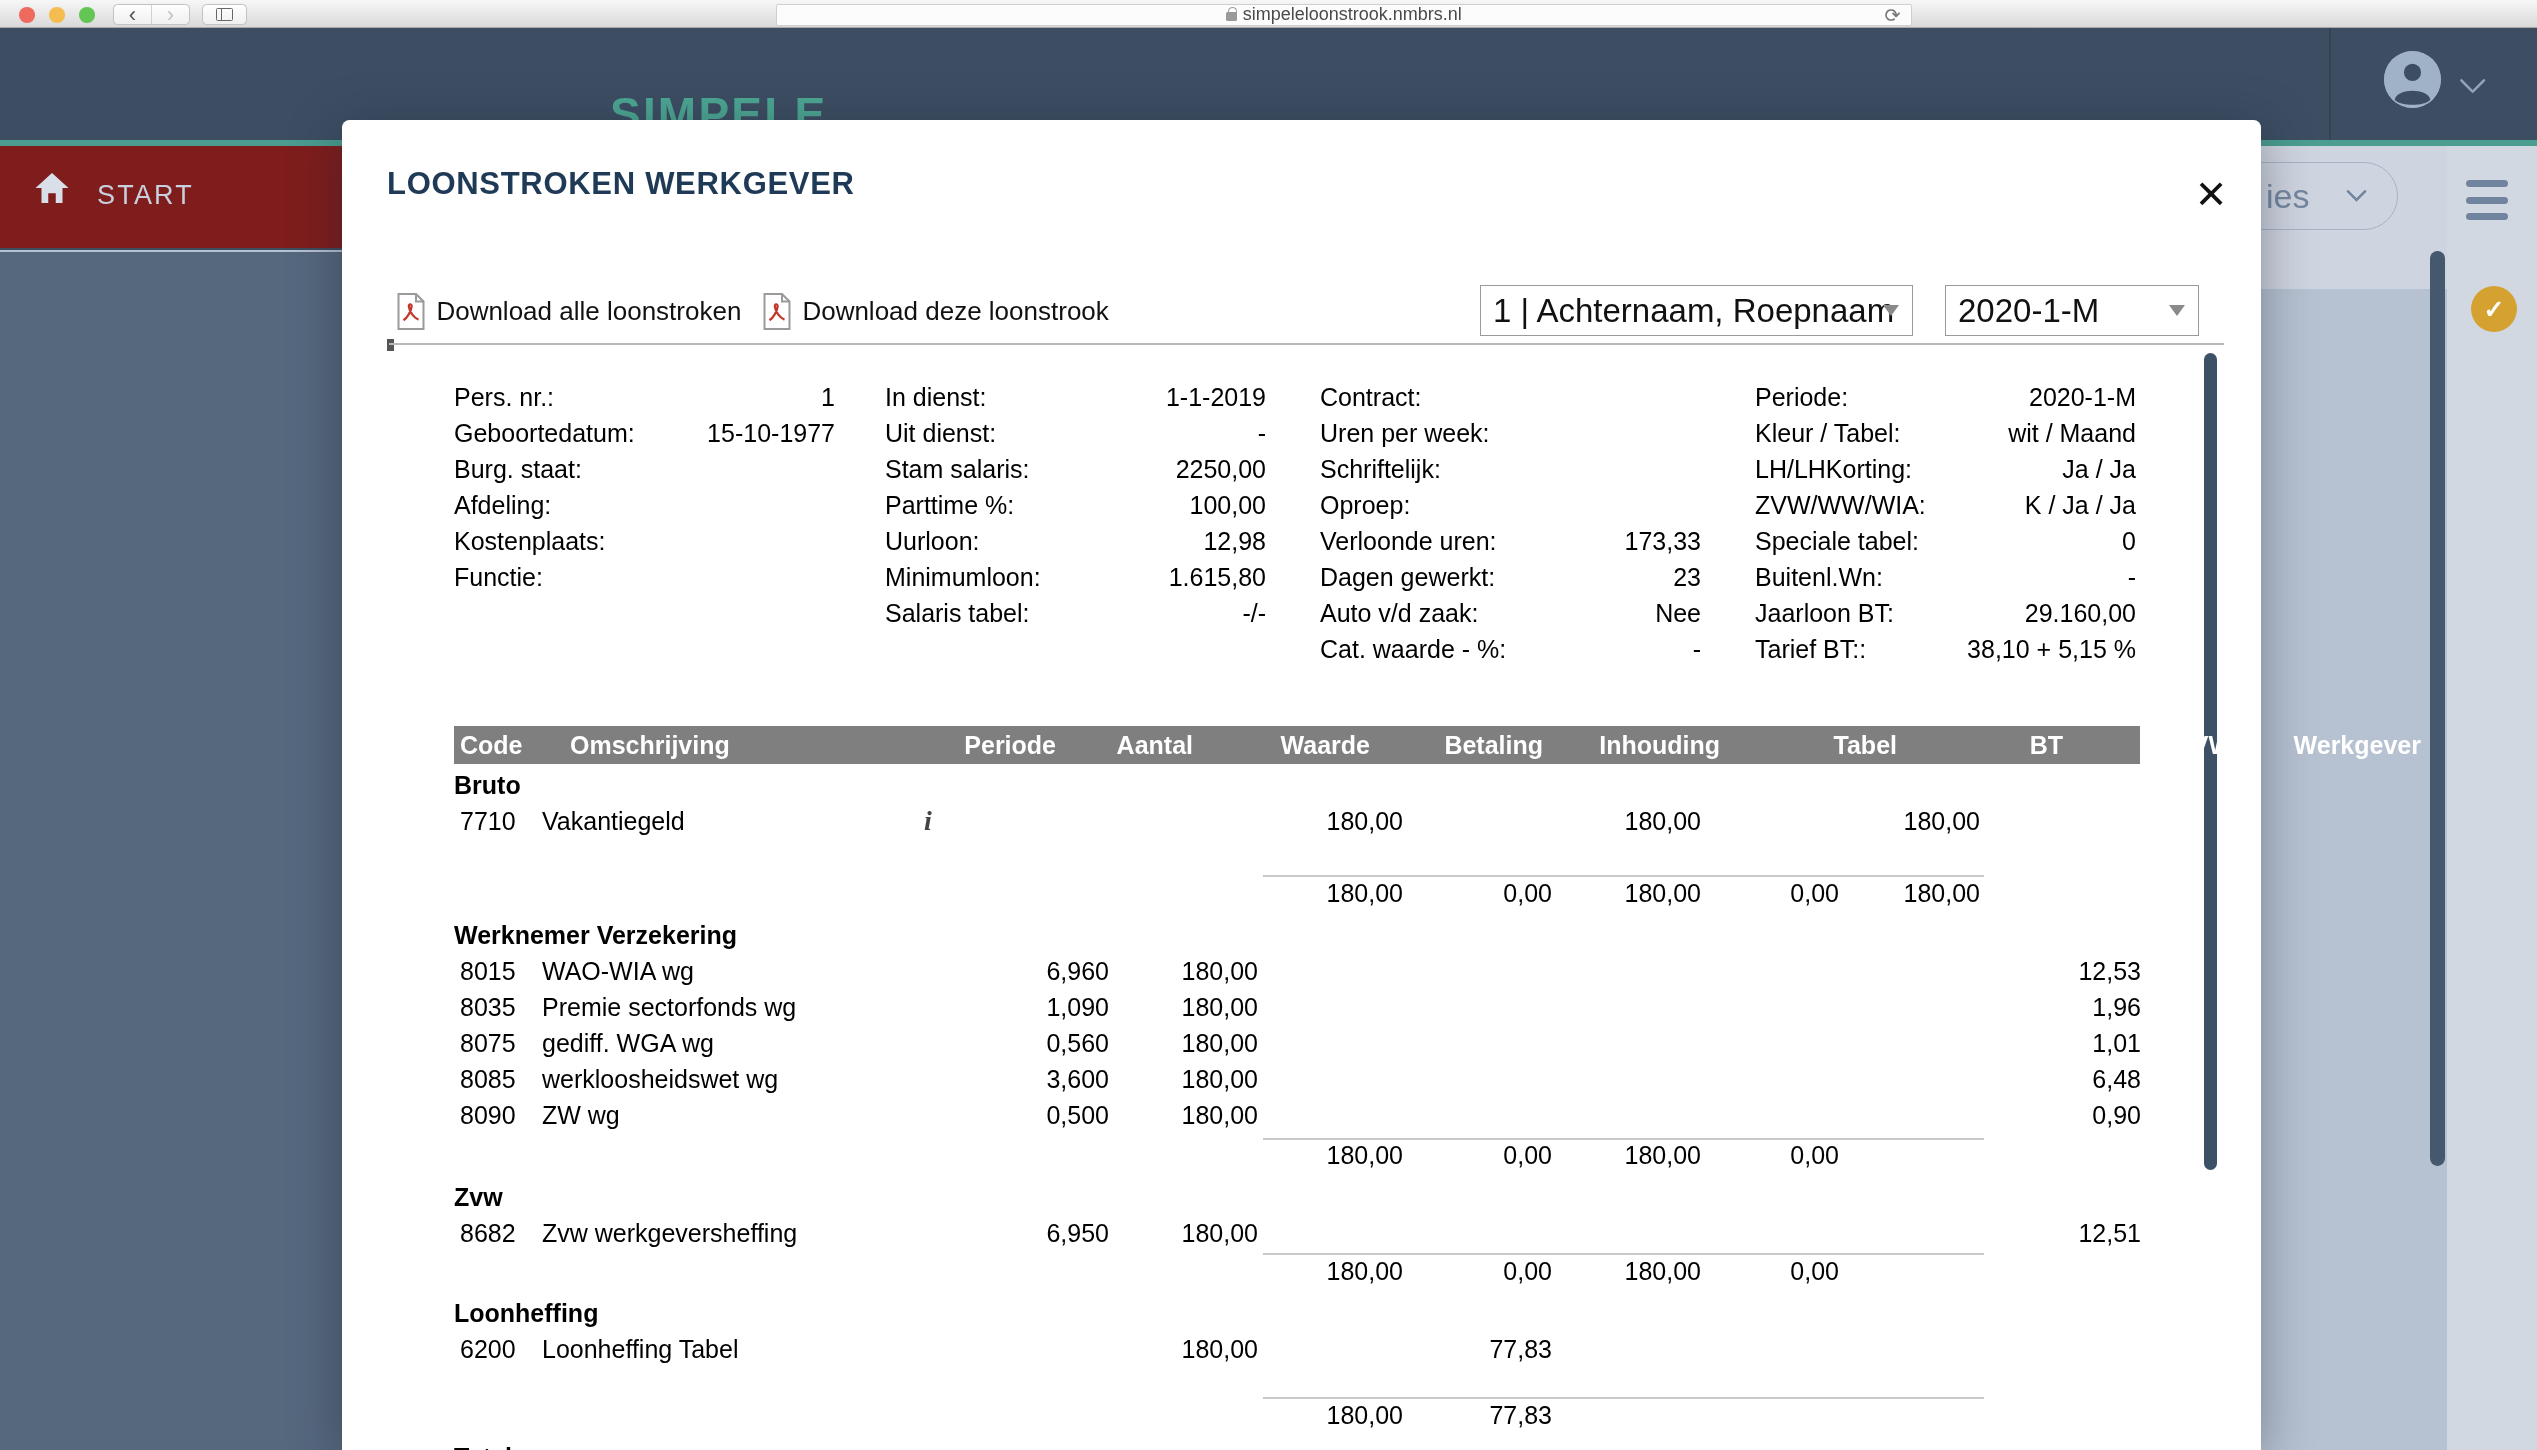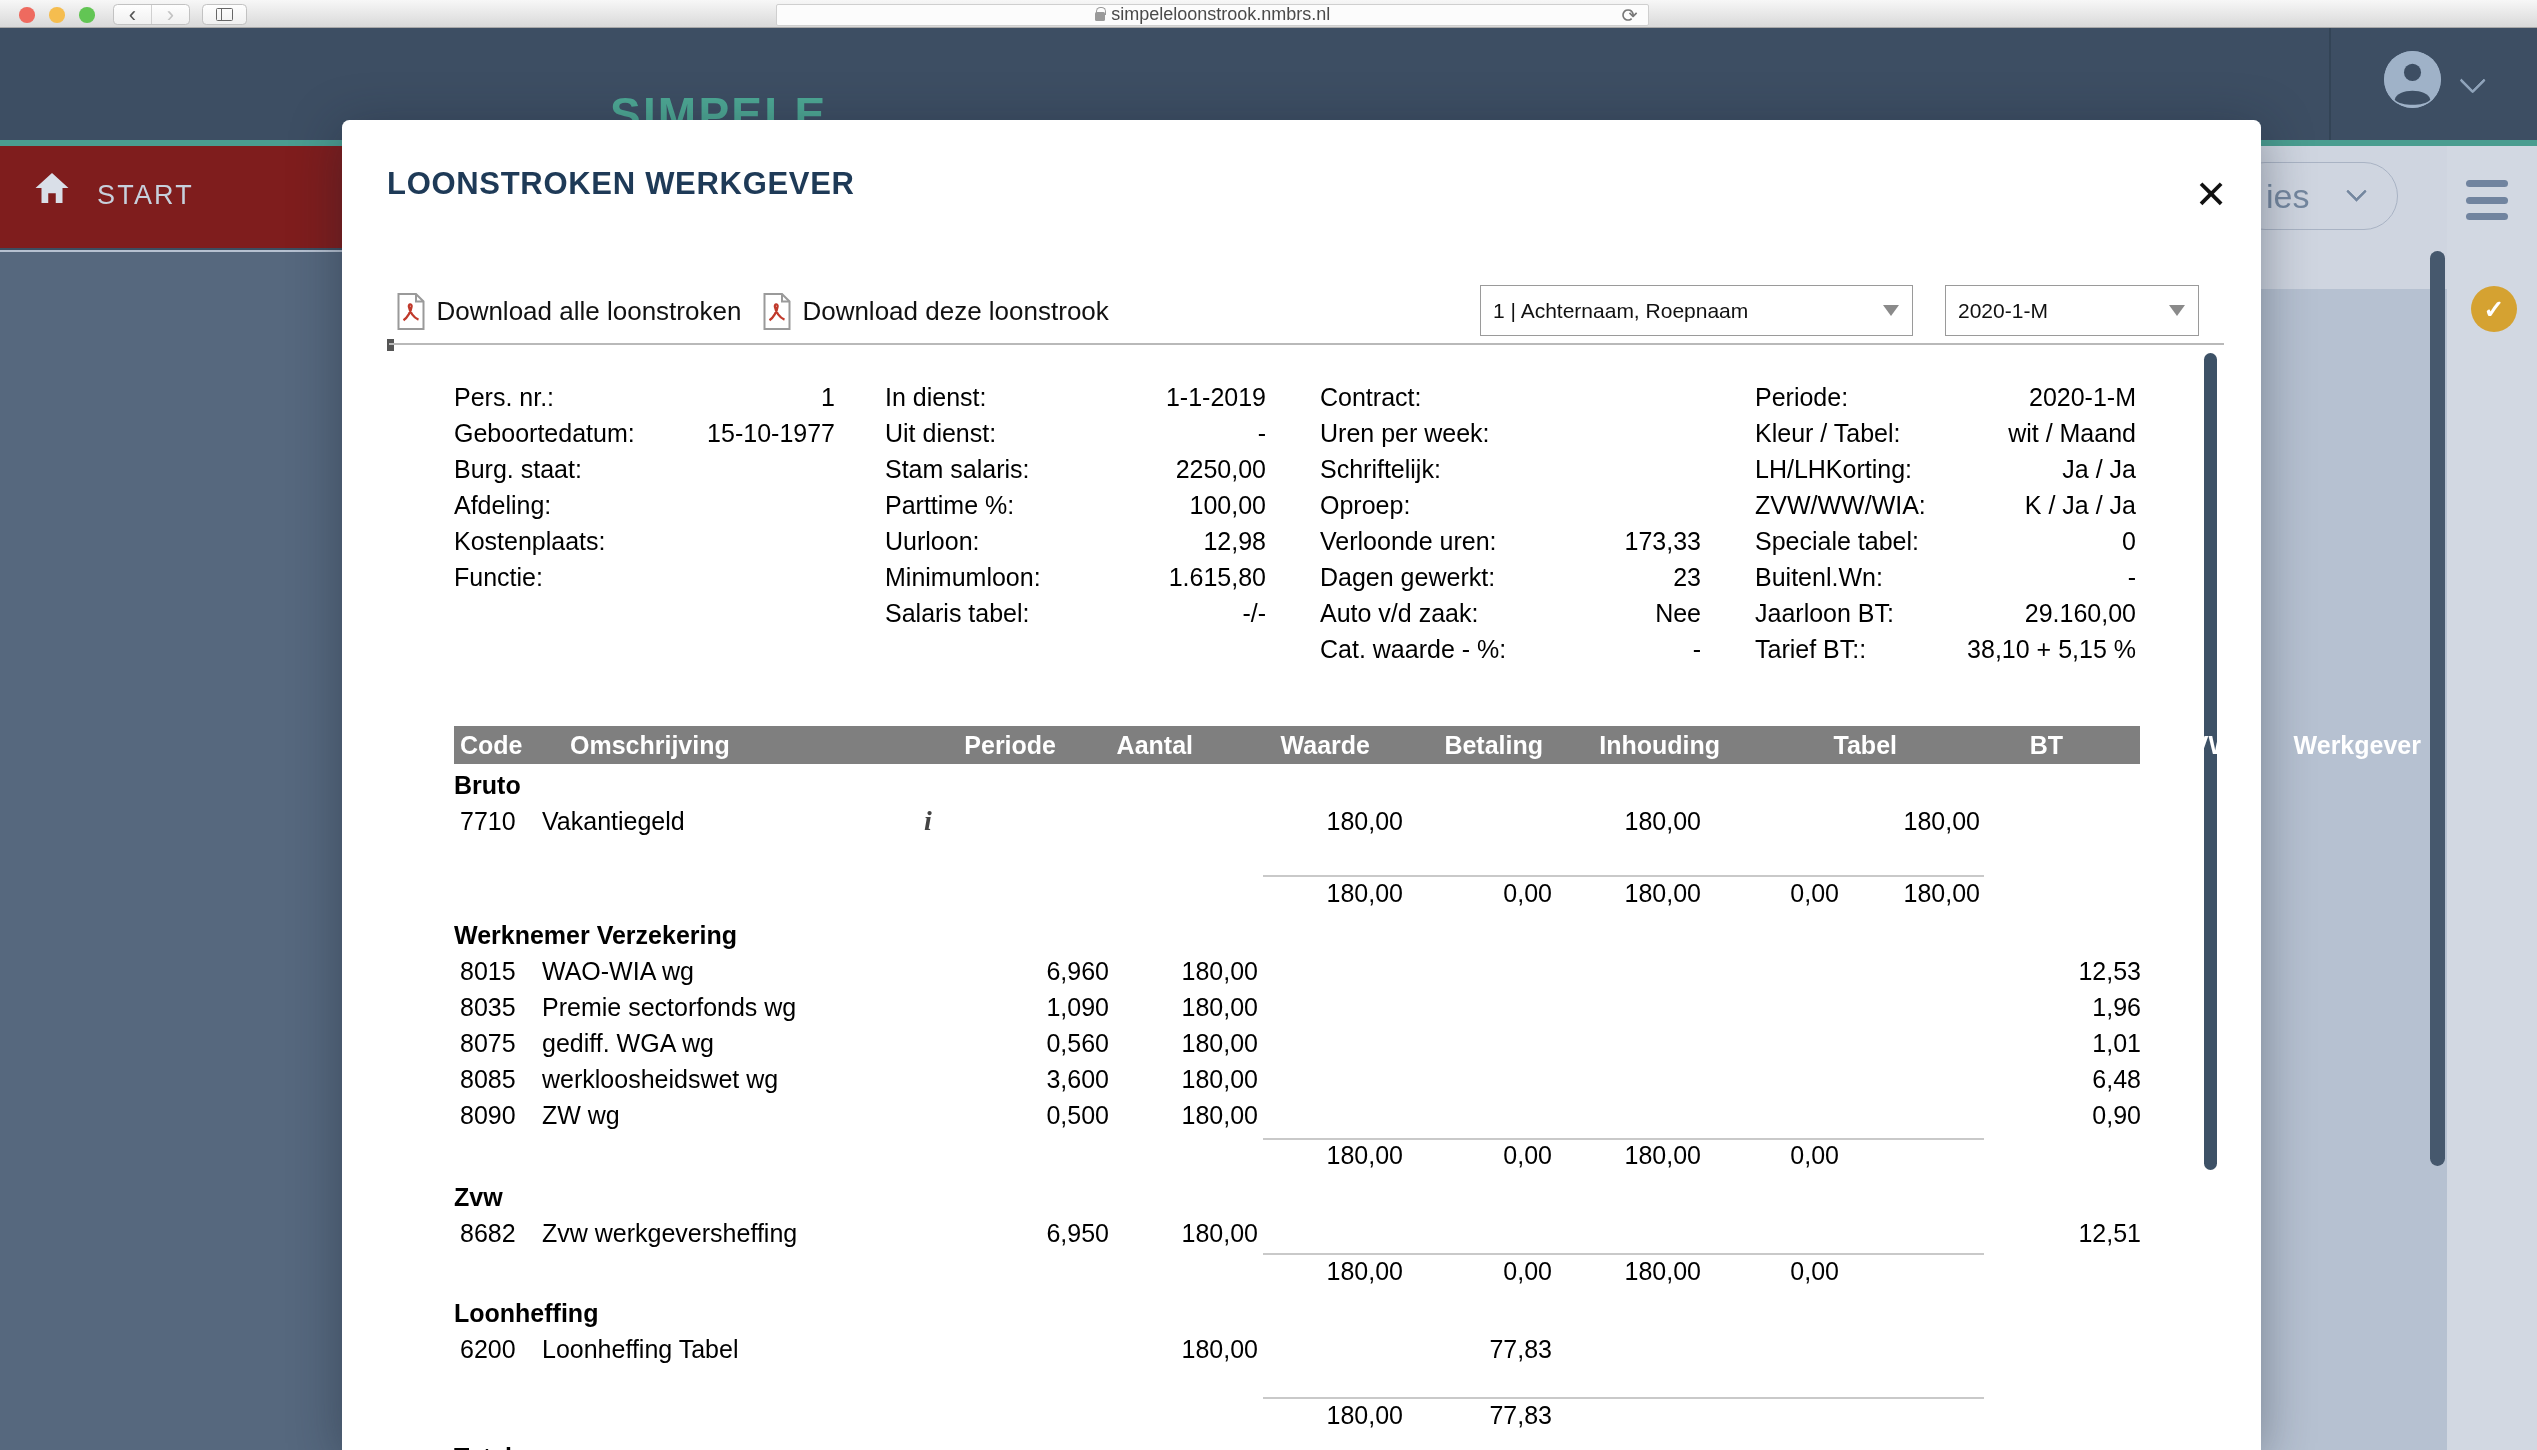--- a/index.html
+++ b/index.html
@@ -28,21 +28,21 @@
   .navgroup .half:first-child { border-right:0.7px solid #d0d0d0; color:#555; }
   .navgroup .half:last-child { color:#c3c3c3; }
   .sidebtn {
     position:absolute; left:202px; top:3.7px; width:45px; height:21.6px;
     background:linear-gradient(#fefefe,#f0f0f0); border:0.7px solid #c2c2c2; border-radius:4.5px;
     display:flex; align-items:center; justify-content:center;
   }
   .sidebtn .pane { width:16.4px; height:12.6px; border:1.5px solid #666; border-radius:1.5px; position:relative; }
   .sidebtn .pane::before { content:""; position:absolute; left:3.7px; top:0; bottom:0; width:1.5px; background:#666; }
   .urlfield {
-    position:absolute; left:776px; top:3.7px; width:873px; height:22px;
+    position:absolute; left:776px; top:3.7px; width:1136px; height:22px;
     background:#fcfcfc; border:0.7px solid #cfcfcf; border-radius:2px;
     display:flex; align-items:center; justify-content:center; gap:6px;
     font-size:18px; color:#4a4a4a;
   }
   .lock { display:inline-block; width:10.4px; height:9px; background:#9a9a9a; border-radius:1.5px; position:relative; margin-top:4.5px; }
   .lock::before { content:""; position:absolute; left:1.5px; top:-5.2px; width:7.4px; height:6.7px;
     border:1.5px solid #9a9a9a; border-bottom:none; border-radius:4.5px 4.5px 0 0; }
   .refresh { position:absolute; right:10.4px; top:0; height:22px; display:flex; align-items:center; font-size:19.3px; color:#777; }
   
   .appheader { position:absolute; left:0; top:28px; width:2538px; height:112px; background:#3d4e63; }
@@ -80,21 +80,21 @@
     background:#ffffff; border-radius:7.4px 7.4px 0 0;
     box-shadow:0 9px 52px rgba(20,30,45,.4);
   }
   .modal-title { position:absolute; left:45px; top:46px; font-size:31px; font-weight:bold; color:#1e3a57; letter-spacing:0.7px; }
   .modal-close { position:absolute; left:1843px; top:48px; width:52px; height:52px; font-size:39px; color:#111;
     display:flex; align-items:center; justify-content:center; cursor:pointer; }
   .dl-link { position:absolute; top:167px; height:49px; display:flex; align-items:center; gap:10.4px; font-size:26px; color:#111; cursor:pointer; }
   .dl-all { left:54px; } .dl-this { left:420px; }
   .selectbox {
     position:absolute; top:165px; height:51px; background:#fff; border:1.5px solid #9a9a9a;
-    display:flex; align-items:center; font-size:21px; color:#111; padding-left:12px;
+    display:flex; align-items:center; font-size:33px; color:#111; padding-left:12px;
   }
   .sel-emp { left:1138px; width:433px; }
   .sel-per { left:1603px; width:254px; }
   .selectbox .tri { position:absolute; right:13.4px; top:19.3px; width:0; height:0;
     border-left:8.2px solid transparent; border-right:8.2px solid transparent; border-top:11px solid #8a8a8a; }
   .frame-top { position:absolute; left:47px; top:223px; width:1835px; height:1.5px; background:#b9b9b9; }
   .frame-tick { position:absolute; left:45px; top:219px; width:7.4px; height:12px; background:#555; }
   .modal-scrollbar { position:absolute; left:1862px; top:233px; width:13.4px; height:817px; background:#3d5166; border-radius:6.7px; }
   
   .info-grid { position:absolute; left:112px; top:259px; width:1682px; }

